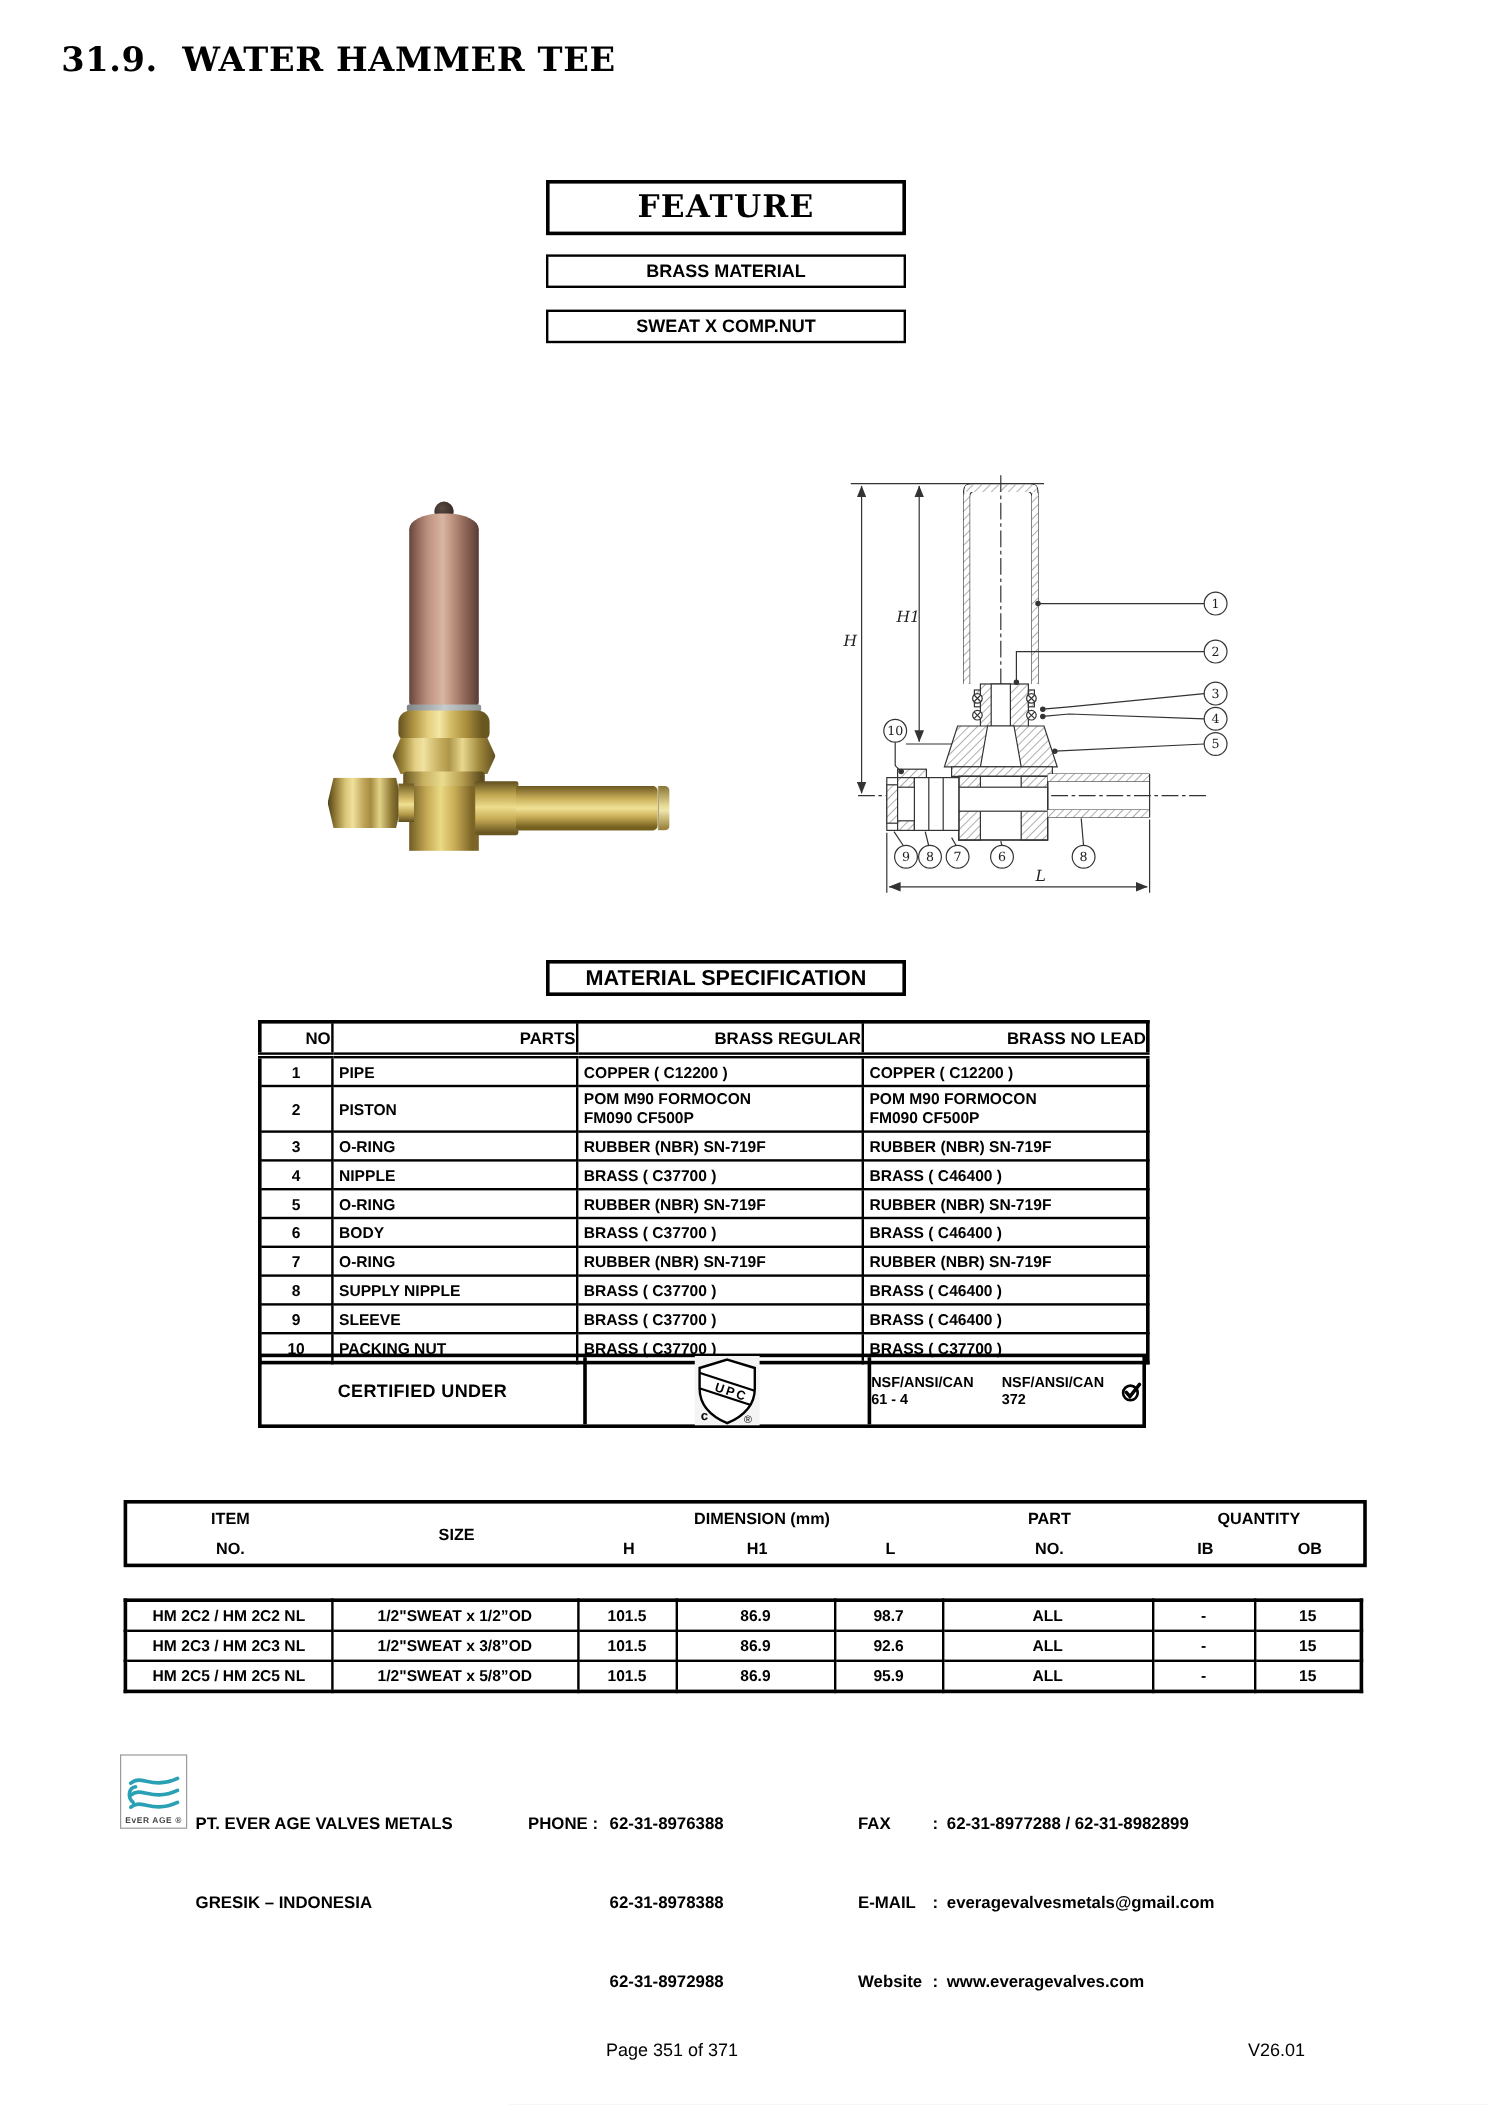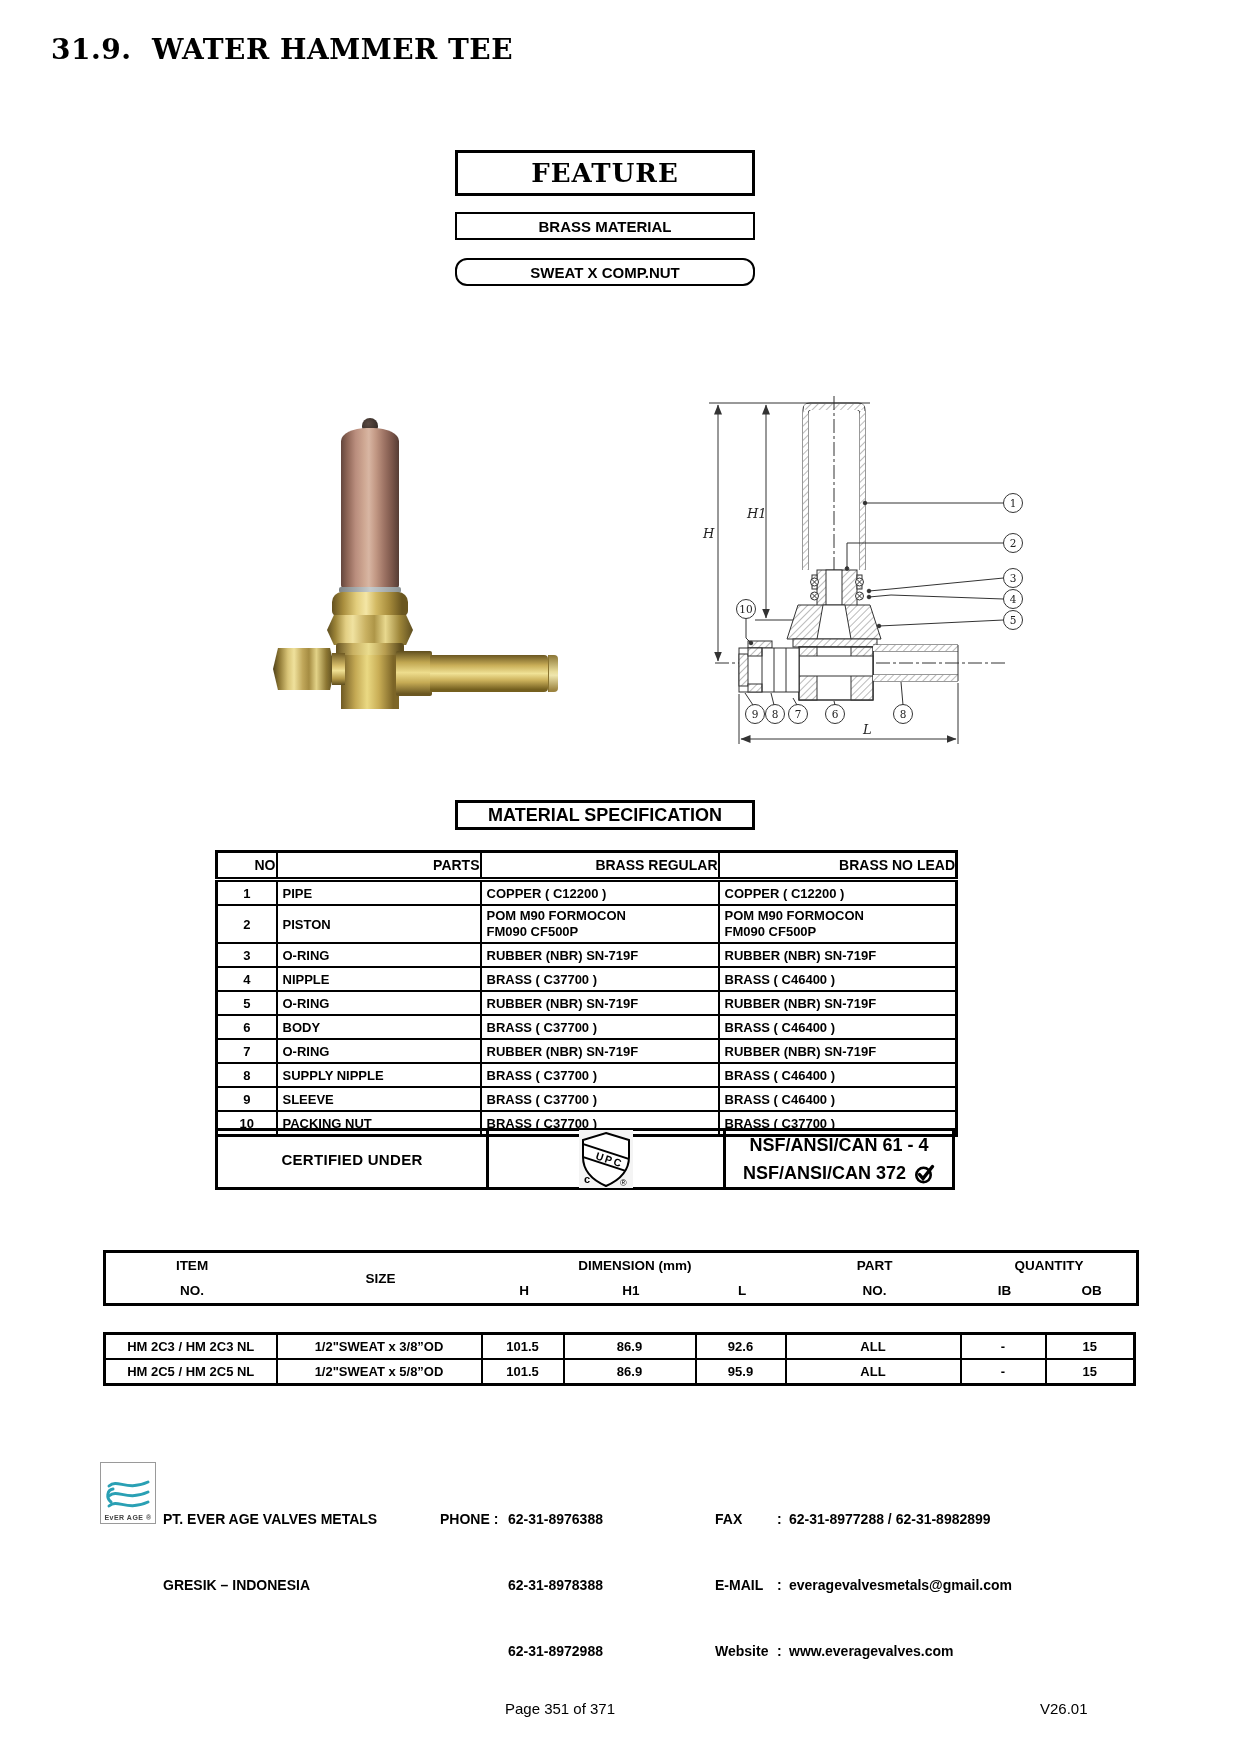--- a/index.html
+++ b/index.html
@@ -4,21 +4,21 @@
 <style>
   html,body { margin:0; padding:0; background:#e8e8e8; }
   #page { position:relative; width:1241px; height:1754px; background:#ffffff;
           font-family:"Liberation Sans",sans-serif; color:#000; overflow:hidden; margin:0 auto; }
   .cbox { position:absolute; border:3px solid #000; display:flex; align-items:center; justify-content:center; box-sizing:border-box; }
   .title-box { left:148px; top:80px; width:858px; height:42px; justify-content:flex-start; padding-left:10px;
                font-family:"DejaVu Serif",serif; font-weight:bold; font-size:28px; white-space:pre; letter-spacing:.5px; }
   .feature-box { left:455px; top:150px; width:300px; height:46px;
                  font-family:"DejaVu Serif",serif; font-weight:bold; font-size:26px; letter-spacing:1px; }
   .sub-box { left:455px; width:300px; height:28px; border-width:2.5px; font-weight:bold; font-size:15px; }
-  #brass-box { top:212px; } #sweat-box { top:258px;border-radius:12px; }
+  #brass-box { top:212px; } #sweat-box { top:258px; }
   .ms-title { left:455px; top:800px; width:300px; height:30px; font-weight:bold; font-size:18px; }
 
   
   #photo { position:absolute; left:270px; top:418px; width:290px; height:280px; }
   #photo div { position:absolute; }
   .hexclip { clip-path:polygon(0 50%,8% 0,92% 0,100% 50%,92% 100%,8% 100%); }
 
   
   #drawing { position:absolute; left:695px; top:392px; width:335px; height:362px; }
   #drawing svg { display:block; }
@@ -30,22 +30,22 @@
   .ms-table td.cno { text-align:center; padding:1px 0; }
   .ms-table tr.hdr td { text-align:right; height:22px; border-bottom:5px double #000; font-size:14px; padding:1px 0; }
   .ms-table td.pre { white-space:pre-line; line-height:16px; }
 
   
   .cert-box { position:absolute; left:215px; top:1128px; width:740px; height:62px; border:3px solid #000;
               display:flex; box-sizing:border-box; }
   .cert-label { width:268px; border-right:3px solid #000; display:flex; align-items:center; justify-content:center;
                 font-weight:bold; font-size:15px; letter-spacing:.3px; }
   .cert-logo  { width:234px; border-right:3px solid #000; display:flex; align-items:center; justify-content:center; }
-  .cert-std   { flex:1; display:flex; flex-direction:column; align-items:center; justify-content:center; gap:7px;
-                font-weight:bold; font-size:18px;text-align:center; }
+  .cert-std   { flex:1; display:flex; flex-direction:row; align-items:center; justify-content:center; gap:7px;
+                font-weight:bold; font-size:12px; }
   .cert-std .stdline { display:flex; align-items:center; gap:8px; }
 
   
   .dim-header { position:absolute; left:103px; top:1250px; width:1030px; height:50px; border:3px solid #000;
                 box-sizing:content-box; display:grid;
                 grid-template-columns:172px 205px 82px 132px 90px 175px 85px 89px;
                 grid-template-rows:25px 25px; font-weight:bold; font-size:13.5px; }
   .dim-header span { display:flex; align-items:center; justify-content:center; }
   .dim-table { position:absolute; left:103px; top:1332px; border-collapse:collapse; border:3px solid #000;
                font-size:13px; font-weight:bold; text-align:center; table-layout:fixed; }
@@ -369,20 +369,30 @@
       <col style="width:172px">
         <col style="width:205px">
         <col style="width:82px">
         <col style="width:132px">
       <col style="width:90px">
         <col style="width:175px">
         <col style="width:85px">
         <col style="width:89px">
     </colgroup>
     <tbody>
+        <tr>
+      <td>HM 2C2 / HM 2C2 NL</td>
+      <td>1/2"SWEAT x 1/2”OD</td>
+      <td>101.5</td>
+      <td>86.9</td>
+      <td>98.7</td>
+      <td>ALL</td>
+      <td>-</td>
+      <td>15</td>
+    </tr>
     <tr>
       <td>HM 2C3 / HM 2C3 NL</td>
       <td>1/2"SWEAT x 3/8”OD</td>
       <td>101.5</td>
       <td>86.9</td>
       <td>92.6</td>
       <td>ALL</td>
       <td>-</td>
       <td>15</td>
     </tr>

